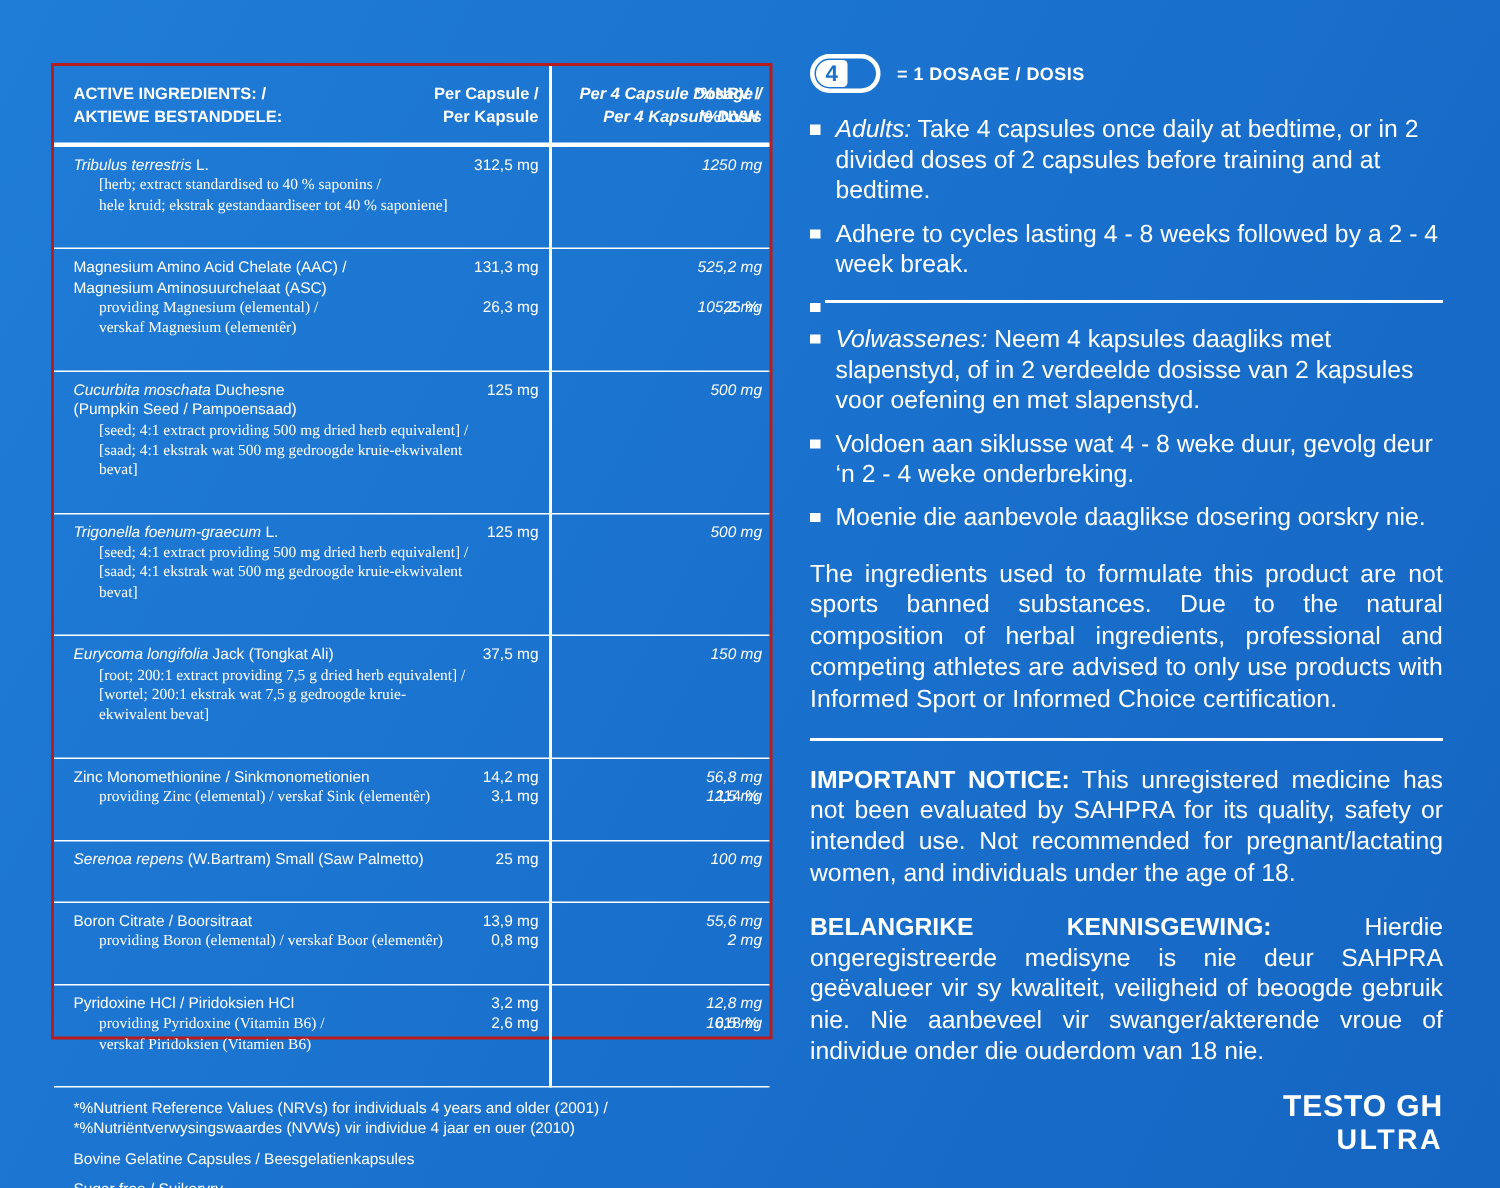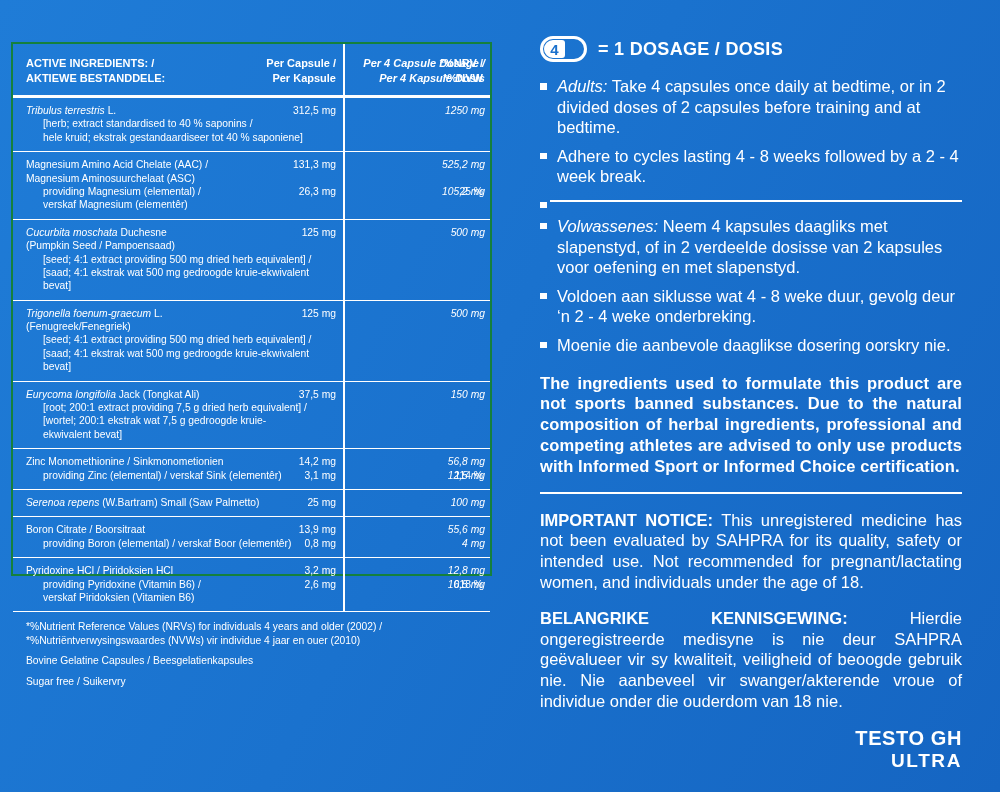--- a/index.html
+++ b/index.html
@@ -6,52 +6,52 @@
   body{
     width:1000px;height:792px;overflow:hidden;position:relative;
     background:#1a72ce;
     background:linear-gradient(118deg,#1f7cd7 0%,#1a72ce 48%,#1565c2 100%);
     color:#fff;
     font-family:"Liberation Sans",sans-serif;
     -webkit-font-smoothing:antialiased;
   }
   
   .tbl{
-    position:absolute;left:11px;top:42px;width:481px;height:534px;
-    border:2px solid #15803d;box-sizing:border-box;
+    position:absolute;left:34px;top:42px;width:481px;height:651px;
+    border:2px solid #b91c1c;box-sizing:border-box;
   }
   .tbl-main{position:relative;}
   .vline{position:absolute;left:330px;top:0;bottom:0;width:1.5px;background:#fff;}
   .thead{padding:12px 0 9px;border-bottom:3px solid #fff;}
   .thead .ln{height:15px;line-height:15px;font-size:11px;font-weight:bold;}
   .ln{position:relative;height:13.4px;line-height:13.4px;font-size:10.3px;white-space:nowrap;}
   .ln .c1{position:absolute;left:13px;}
-  .ln .c1.ind{left:30px;}
+  .ln .c1.ind{left:30px;font-family:Liberation Serif, serif;}
   .ln .c2{position:absolute;right:154px;}
   .ln .c3{position:absolute;left:332px;width:140px;text-align:right;font-style:italic;}
   .ln .c4{position:absolute;right:7px;}
-  .row{padding:6px 0 7px;border-bottom:1px solid #fff;}
+  .row{padding:6px 0 21px;border-bottom:1px solid #fff;}
   .foot{padding:8px 13px 0;font-size:10.3px;line-height:13.5px;}
   .foot .fn{margin:0;}
   .foot .note{margin-top:7px;}
   
   .panel{position:absolute;left:540px;top:36px;width:422px;}
   .dhead{display:flex;align-items:center;gap:11px;margin-bottom:14px;}
   .pill{display:inline-block;width:47px;height:26px;border:3px solid #fff;border-radius:14px;position:relative;box-sizing:border-box;flex:0 0 auto;}
   .pill-left{position:absolute;left:1px;top:1px;bottom:1px;width:21px;background:#fff;
     border-radius:9px 3px 3px 9px;color:#1a70cc;font-weight:bold;font-size:15px;
     display:flex;align-items:center;justify-content:center;}
-  .dhead-text{font-size:18px;font-weight:bold;letter-spacing:.3px;}
+  .dhead-text{font-size:12px;font-weight:bold;letter-spacing:.3px;}
   .blist .li{position:relative;padding-left:17px;margin-bottom:8px;font-size:16.5px;line-height:20.6px;}
   .sq{position:absolute;left:0;top:7px;width:6.5px;height:6.5px;background:#fff;}
   .divider{height:2px;background:#fff;}
   .d1{margin:13px 0 14px 10px;}
   .d2{margin:15px 0 16px 0;}
   .para{font-size:16.5px;line-height:20.8px;text-align:justify;margin:0 0 15px;}
-  .bold-para{font-weight:bold;margin-top:17px;letter-spacing:.1px;}
+  .bold-para{font-weight:normal;margin-top:17px;letter-spacing:.1px;}
   .brand{text-align:right;margin-top:13px;}
   .brand1{font-size:20px;font-weight:bold;letter-spacing:.6px;}
   .brand2{font-size:19px;font-weight:bold;letter-spacing:1.6px;}
   i{font-style:italic;}
 </style>
 </head>
 <body>
 
 <div class="tbl">
   <div class="tbl-main">
@@ -122,23 +122,20 @@
             <span class="c1 ind">bevat]</span>
           </div>
         </div>
         <div class="row">
           <div class="ln">
             <span class="c1"><i>Trigonella foenum-graecum</i> L.</span>
             <span class="c2">125 mg</span>
             <span class="c3">500 mg</span>
           </div>
           <div class="ln">
-            <span class="c1">(Fenugreek/Fenegriek)</span>
-          </div>
-          <div class="ln">
             <span class="c1 ind">[seed; 4:1 extract providing 500 mg dried herb equivalent] /</span>
           </div>
           <div class="ln">
             <span class="c1 ind">[saad; 4:1 ekstrak wat 500 mg gedroogde kruie-ekwivalent</span>
           </div>
           <div class="ln">
             <span class="c1 ind">bevat]</span>
           </div>
         </div>
         <div class="row">
@@ -179,21 +176,21 @@
         </div>
         <div class="row">
           <div class="ln">
             <span class="c1">Boron Citrate / Boorsitraat</span>
             <span class="c2">13,9 mg</span>
             <span class="c3">55,6 mg</span>
           </div>
           <div class="ln">
             <span class="c1 ind">providing Boron (elemental) / verskaf Boor (elementêr)</span>
             <span class="c2">0,8 mg</span>
-            <span class="c3">4 mg</span>
+            <span class="c3">2 mg</span>
           </div>
         </div>
         <div class="row">
           <div class="ln">
             <span class="c1">Pyridoxine HCl / Piridoksien HCl</span>
             <span class="c2">3,2 mg</span>
             <span class="c3">12,8 mg</span>
           </div>
           <div class="ln">
             <span class="c1 ind">providing Pyridoxine (Vitamin B6) /</span>
@@ -202,21 +199,21 @@
             <span class="c4">618 %</span>
           </div>
           <div class="ln">
             <span class="c1 ind">verskaf Piridoksien (Vitamien B6)</span>
           </div>
         </div>
       </div>
   </div>
   <div class="foot">
     <div id="footnotes">
-        <div class="fn">*%Nutrient Reference Values (NRVs) for individuals 4 years and older (2002) /</div>
+        <div class="fn">*%Nutrient Reference Values (NRVs) for individuals 4 years and older (2001) /</div>
         <div class="fn">*%Nutriëntverwysingswaardes (NVWs) vir individue 4 jaar en ouer (2010)</div>
       </div>
     <div id="notes">
         <div class="note">Bovine Gelatine Capsules / Beesgelatienkapsules</div>
         <div class="note">Sugar free / Suikervry</div>
       </div>
   </div>
 </div>
 
 <div class="panel">

